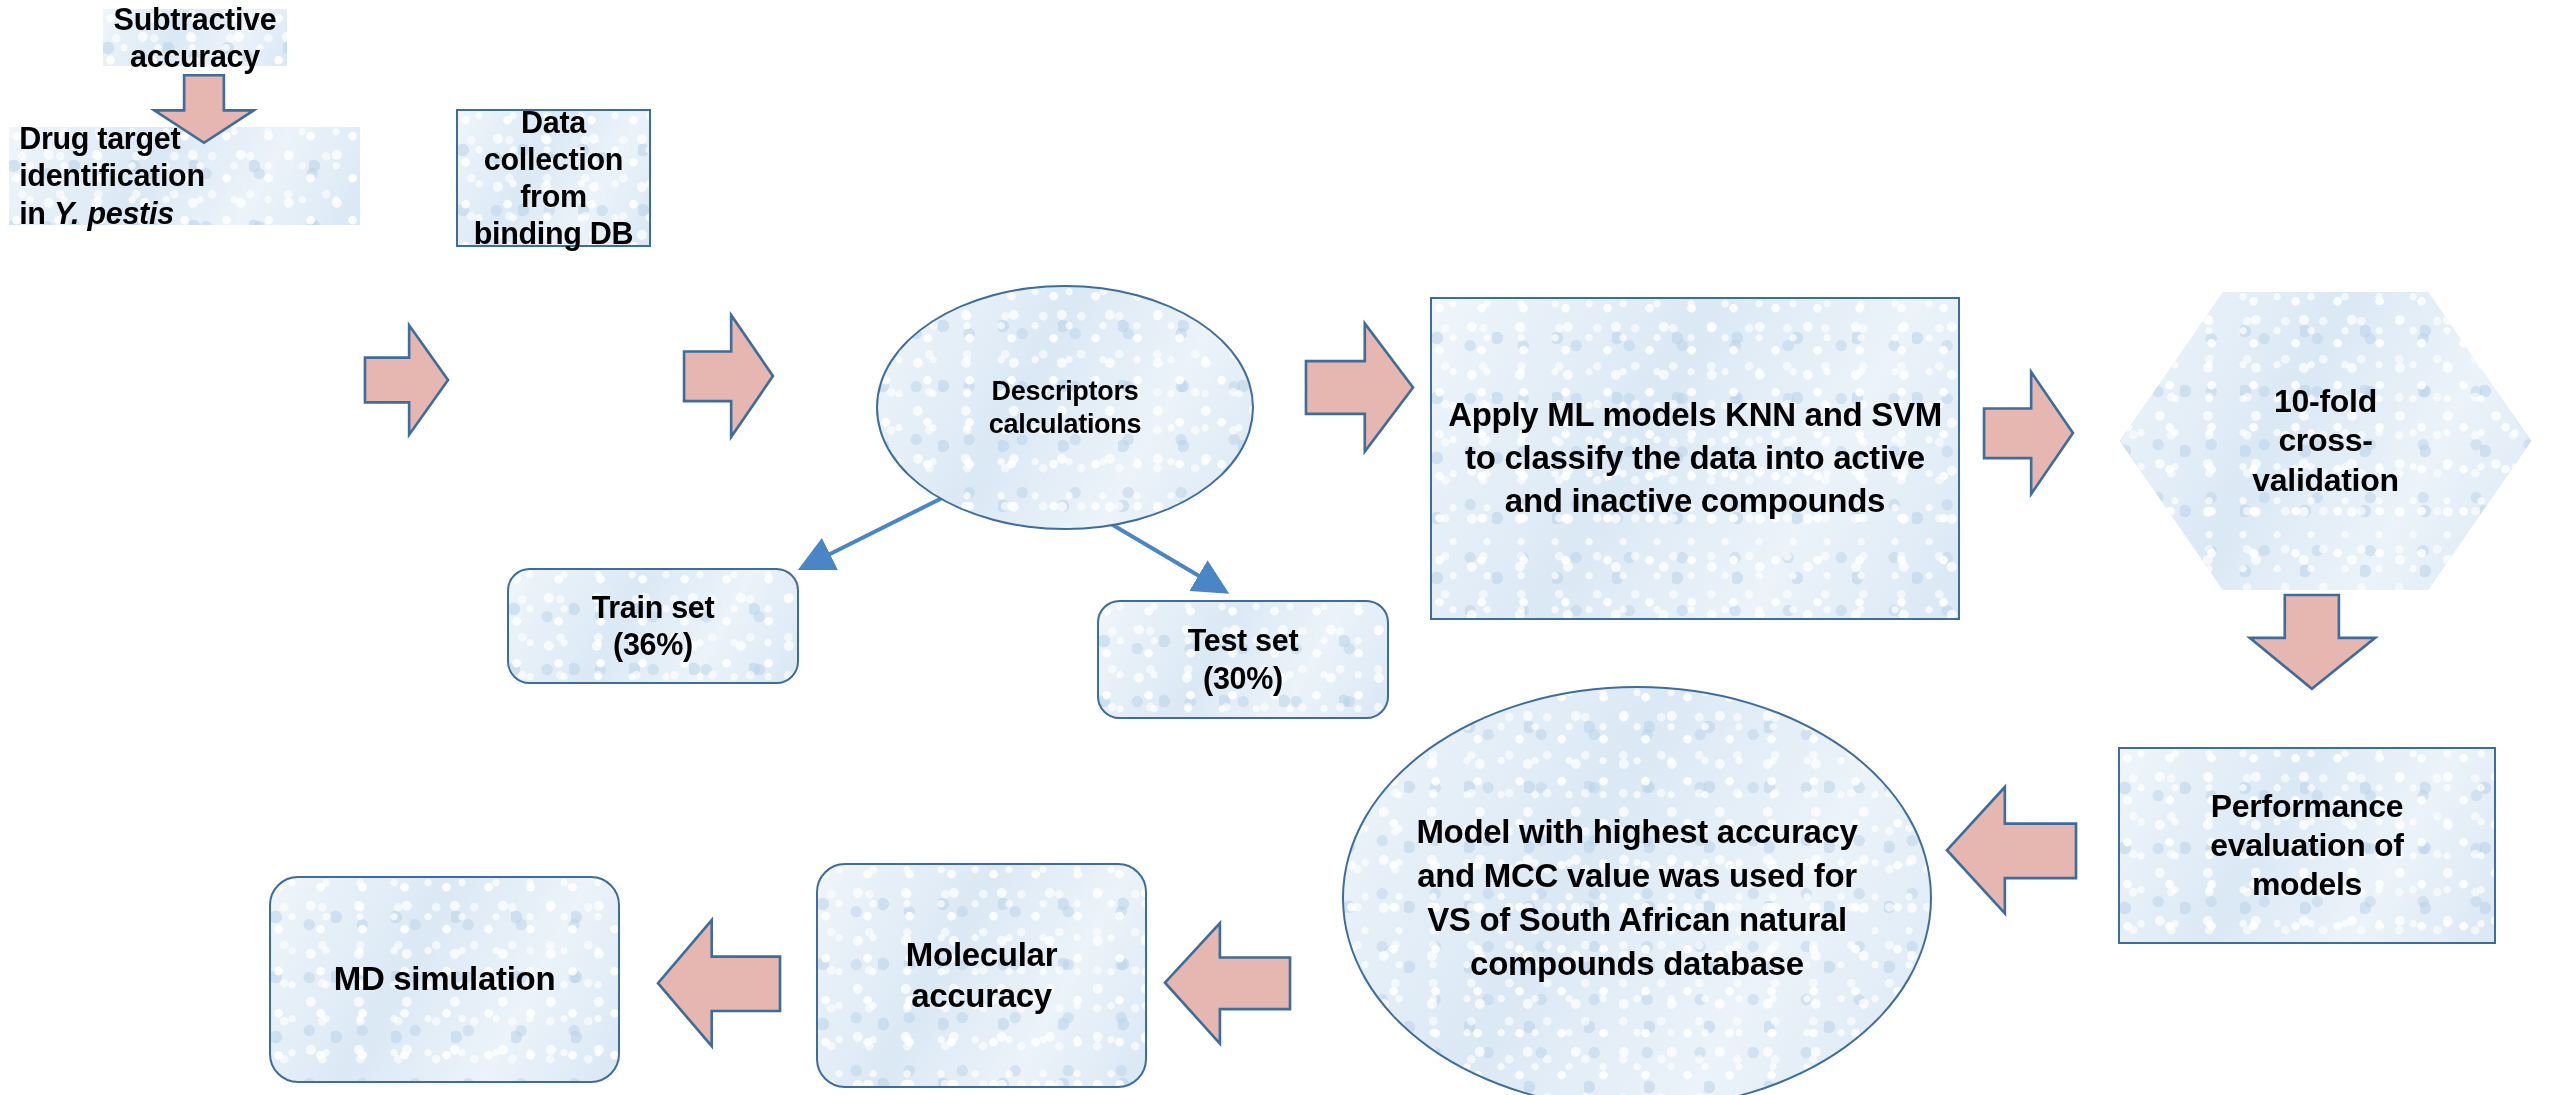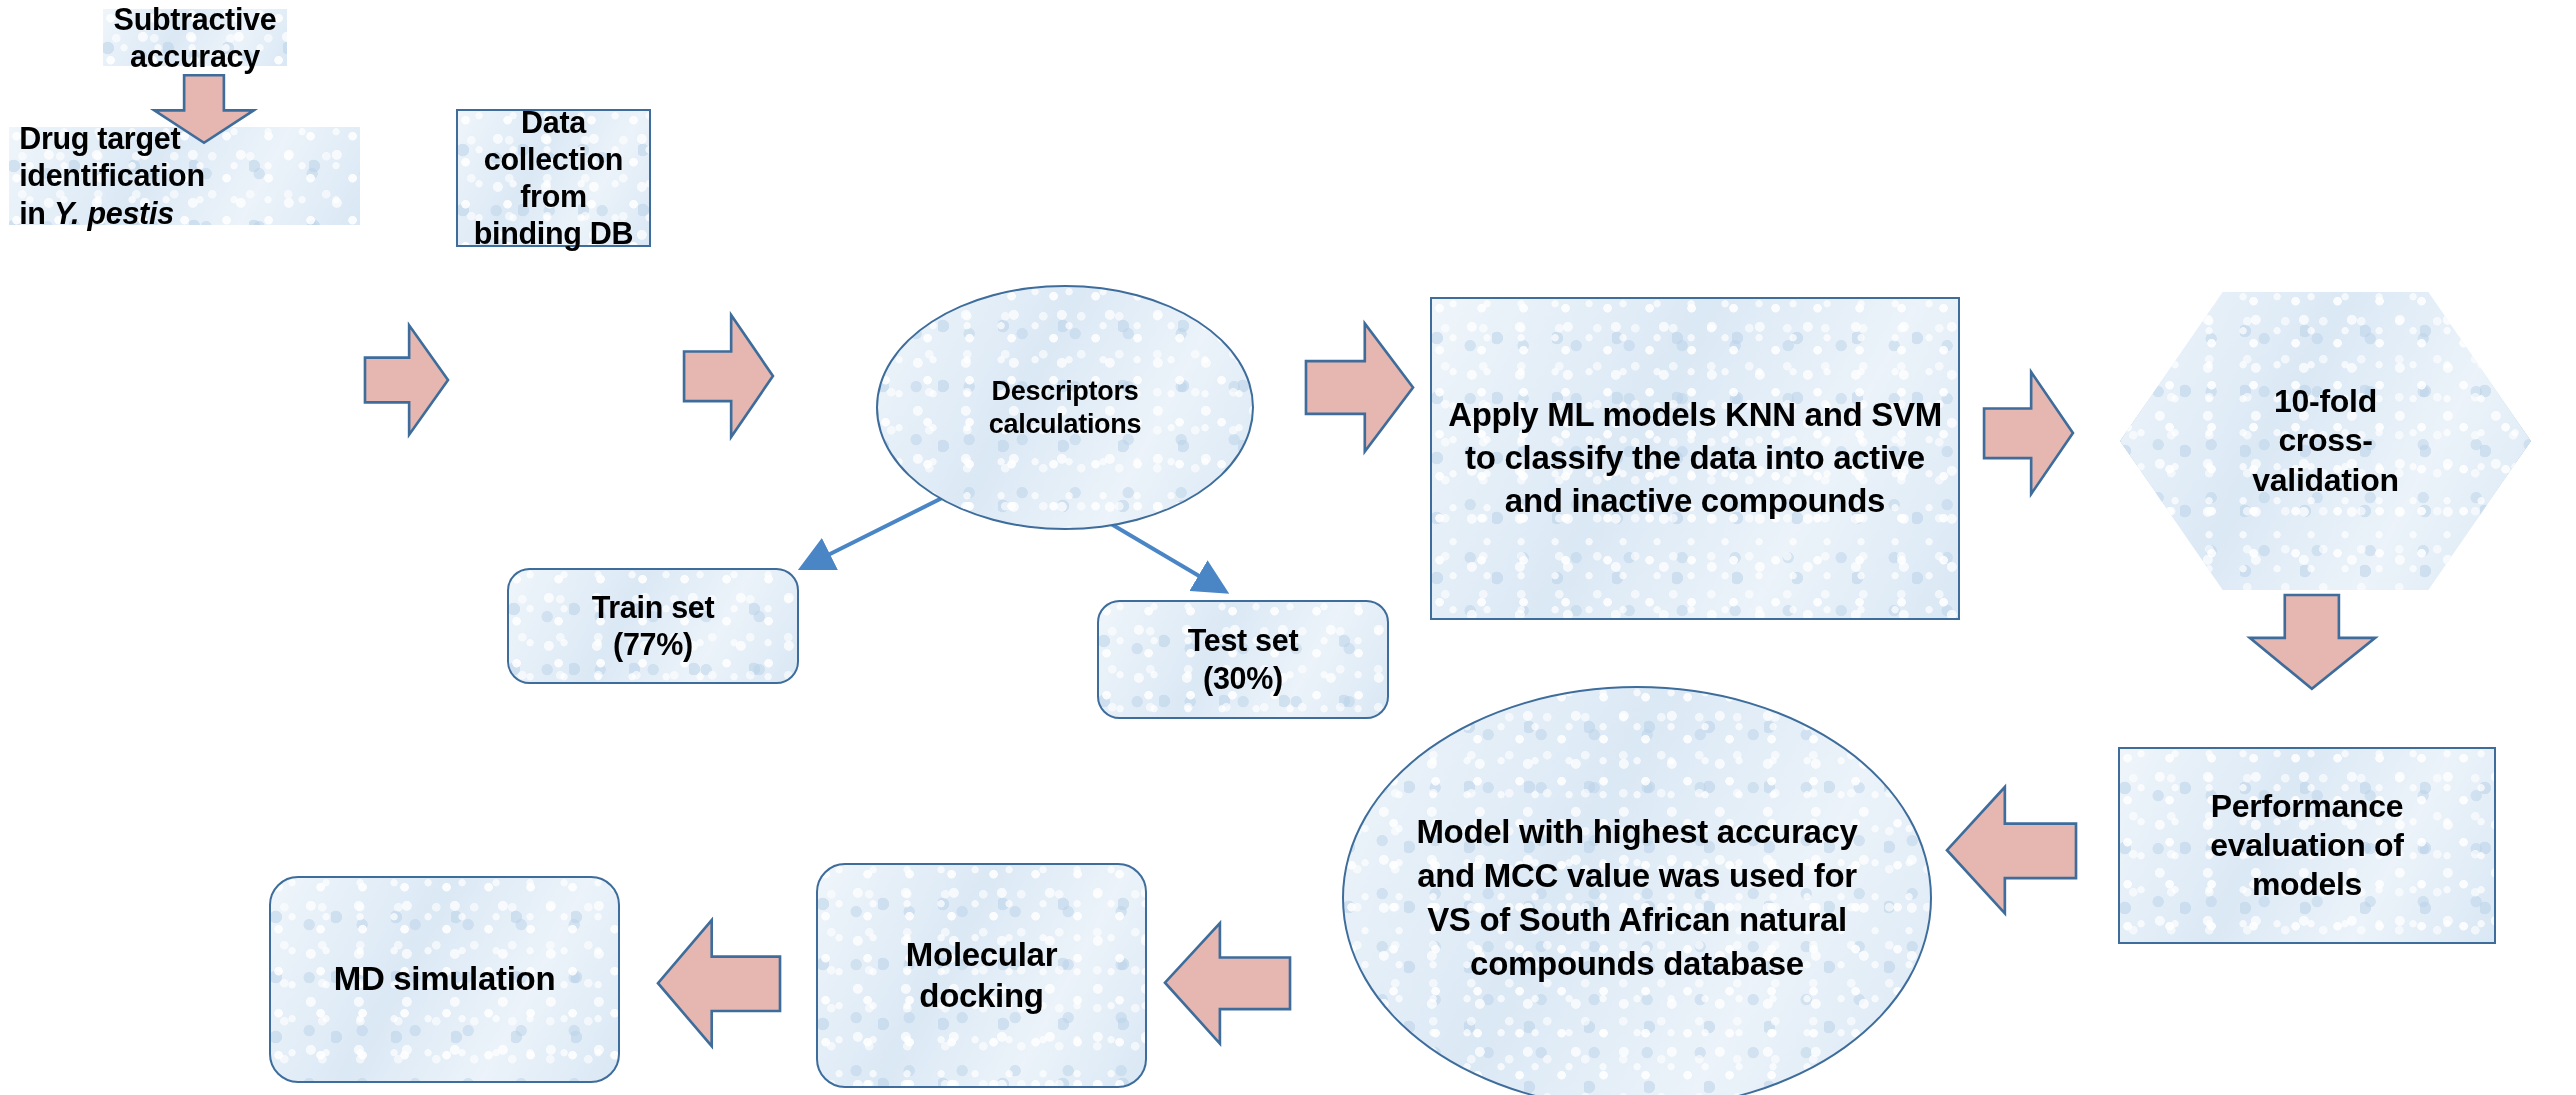--- a/index.html
+++ b/index.html
@@ -102,21 +102,21 @@
     </span>
   </div>
 
   <div class="node ellipse" style="left:876px; top:285px; width:378px; height:245px; font-size:27px;">
     <span class="txt" style="white-space:pre-line;">Descriptors
 calculations</span>
   </div>
 
   <div class="node rounded" style="left:507px; top:568px; width:292px; height:116px; font-size:30.5px;">
     <span class="txt" style="white-space:pre-line;">Train set
-(77%)</span>
+(36%)</span>
   </div>
 
   <div class="node rounded" style="left:1097px; top:600px; width:292px; height:119px; font-size:30.5px;">
     <span class="txt" style="white-space:pre-line;">Test set
 (30%)</span>
   </div>
 
   <div class="node rect" style="left:1430px; top:297px; width:530px; height:323px; font-size:33px; line-height:1.3;">
     <span class="txt" style="padding:0 12px;">Apply ML models KNN and  SVM to classify the data into active and inactive compounds</span>
   </div>
@@ -137,21 +137,21 @@
 evaluation of
 models</span>
   </div>
 
   <div class="node ellipse" style="left:1342px; top:686px; width:590px; height:424px; font-size:33px; line-height:1.33;">
     <span class="txt" style="padding:0 63px;">Model with highest accuracy and MCC value was used for VS of South African natural compounds database</span>
   </div>
 
   <div class="node rounded-lg" style="left:816px; top:863px; width:331px; height:225px; font-size:33px;">
     <span class="txt" style="white-space:pre-line;">Molecular
-docking</span>
+accuracy</span>
   </div>
 
   <div class="node rounded-lg" style="left:269px; top:876px; width:351px; height:207px; font-size:33px;">
     <span class="txt">MD simulation</span>
   </div>
 
   <div class="barrow" style="left:151px; top:73px; width:106px; height:72px;">
     <svg width="106" height="72" viewBox="0 0 160 108">
       <polygon points="50,3 110,3 110,56 155,56 80,105 5,56 50,56" fill="#e6b6b0" stroke="#3e6d9c" stroke-width="4"></polygon>
     </svg>

